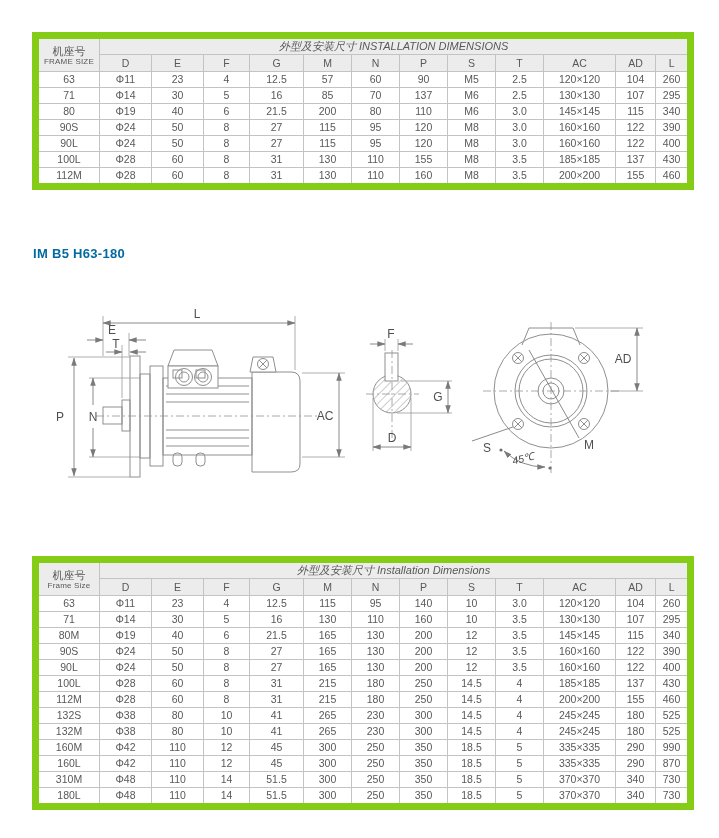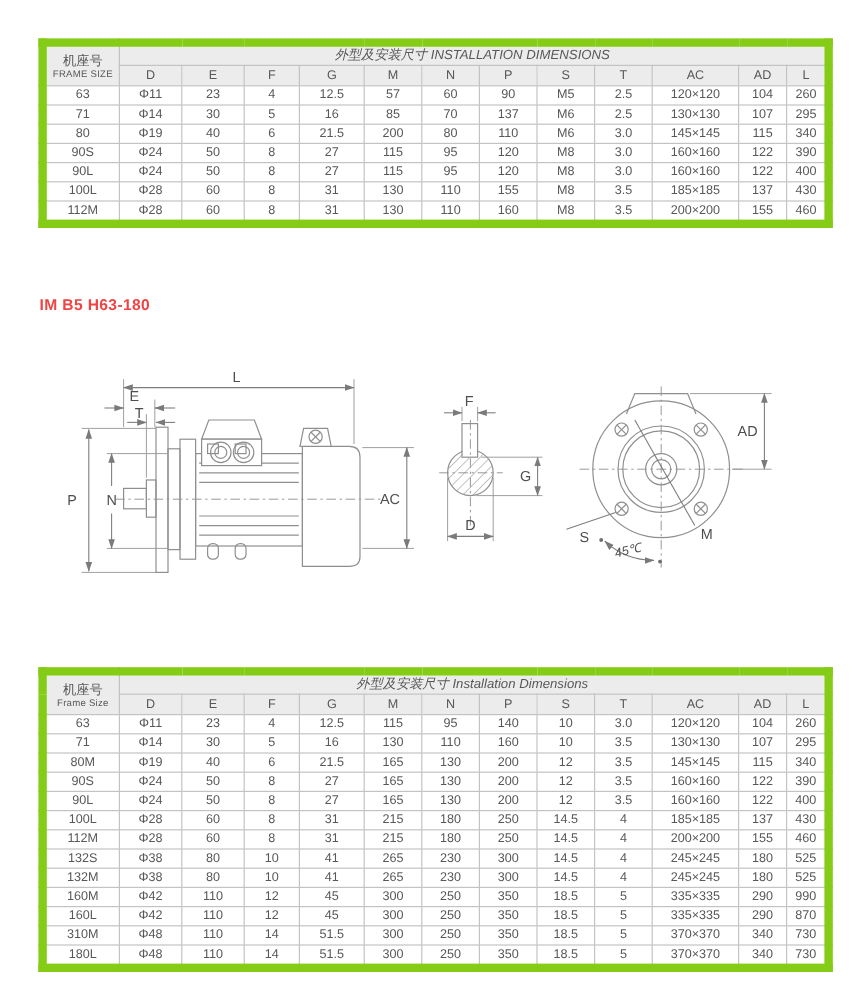--- a/index.html
+++ b/index.html
@@ -18,21 +18,21 @@
   table.dims{border:7px solid #84cc16;}
   table.dims thead th{background:#ececec;}
   table.dims thead tr.cols th{height:14px;}
   th.framecell{vertical-align:top;text-align:left;padding:2px 0 0 5px;height:auto;}
   th.framecell .zh{display:block;font-size:11px;line-height:12px;}
   th.framecell .en{display:block;font-size:8px;line-height:9px;letter-spacing:.2px;}
   th.titlecell{font-size:11px;height:23px;line-height:23px;font-style:italic;}
   .t1{position:absolute;left:32px;top:32px;}
   .t2{position:absolute;left:32px;top:556px;}
   .heading{
-    position:absolute;left:33px;top:246px;font-size:13px;font-weight:bold;color:#ef4444;letter-spacing:.3px;
+    position:absolute;left:33px;top:246px;font-size:13px;font-weight:bold;color:#0369a1;letter-spacing:.3px;
   }
   svg.drawing{position:absolute;left:0;top:0;pointer-events:none;}
   .o{fill:none;stroke:#8f8f8f;stroke-width:1;}
   .of{fill:#fff;stroke:#8f8f8f;stroke-width:1;}
   .dim{fill:none;stroke:#7d7d7d;stroke-width:0.9;}
   .ext{fill:none;stroke:#9b9b9b;stroke-width:0.8;}
   .cl{fill:none;stroke:#949494;stroke-width:0.8;stroke-dasharray:8 3 2 3;}
   .dt{font-size:12px;fill:#4f4f4f;font-family:"Liberation Sans",sans-serif;}
   .dts{font-size:10.5px;fill:#4f4f4f;font-style:italic;font-family:"Liberation Sans",sans-serif;}
   .dot{fill:#6f6f6f;stroke:none;}

